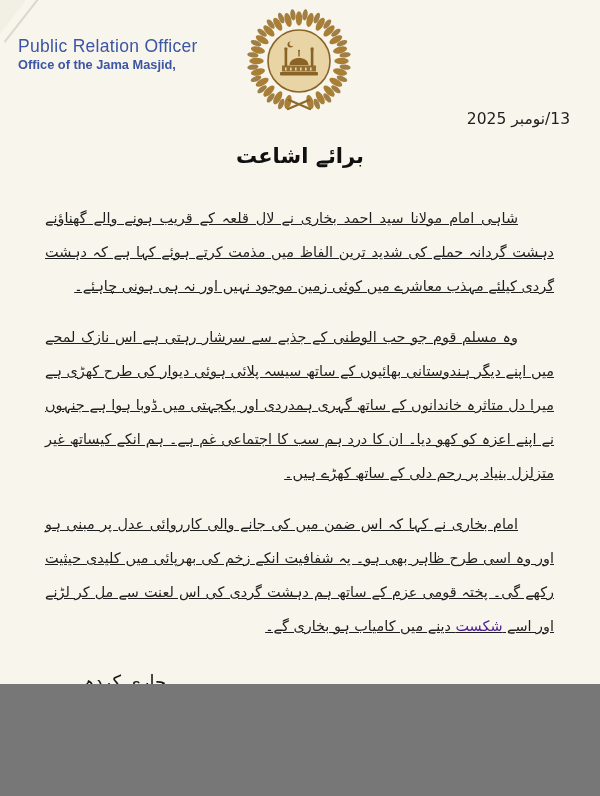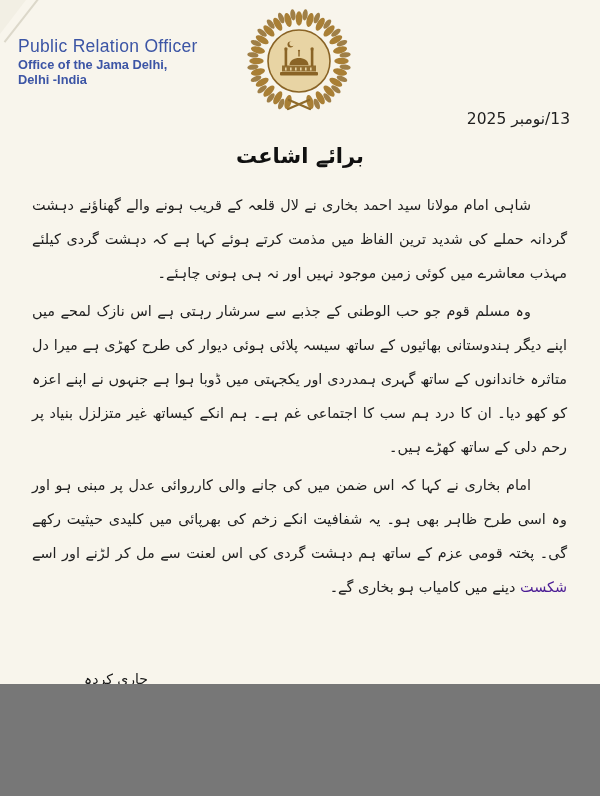--- a/index.html
+++ b/index.html
@@ -24,47 +24,46 @@
 
   .date { position:absolute; top:110px; right:30px; font-size:15.5px;
     color:#1e1e1e; direction:rtl;text-align:center; }
 
   .heading { position:absolute; top:144px; left:0; right:0; text-align:center;
     font-size:21px; font-weight:bold; color:#101010; direction:rtl; }
 
   .body-text { position:absolute; top:184px; left:28px; right:29px;
     direction:rtl; text-align:justify; font-size:14.4px; line-height:34px;
     color:#1e1e1e; }
-  .body-text p { margin:4px; }
+  .body-text p { margin:17px;text-decoration:underline; }
   .indent    { text-indent:36px; }
   .indent-sm { text-indent:8px; }
   .blue-word { color:#4c1d95; }
 
-  .issued { position:absolute; left:84px; top:671px; font-size:14px;
+  .issued { position:absolute; left:84px; top:671px; font-size:18px;
     direction:rtl; color:#161616; }
   .signature-svg { position:absolute; left:10px; top:686px; width:180px; height:64px; }
   .signatory { position:absolute; left:30px; top:737px; font-size:15px;
     font-weight:bold; direction:rtl; color:#101010; }
   .designation { position:absolute; left:42px; top:780px; font-size:16px;
     direction:rtl; color:#2b2b2b; }
   .stamp-svg { position:absolute; left:100px; top:737px; width:130px; height:59px; }
   .stamp-svg text { font-family:"Liberation Sans", sans-serif; }
 </style>
 </head>
 <body>
 
 <div class="page">
 
   <div class="fold-area"></div>
   <div class="fold-line"></div>
 
   <div class="letterhead">
     <div class="lh-title">Public Relation Officer</div>
-    <div class="lh-line">Office of the Jama Delhi,</div>
-    <div class="lh-line">Delhi -India</div>
+    <div class="lh-line">Office of the Jama Masjid,</div>
   </div>
 
   <div class="emblem">
     <svg viewBox="0 0 110 110" width="110" height="110">
       <defs>
         <ellipse id="lf" cx="55" cy="10.5" rx="3.3" ry="7.2" fill="#a97f35"></ellipse>
         <ellipse id="lf2" cx="55" cy="6.5" rx="2.6" ry="5.6" fill="#8f6a2a" opacity="0.85"></ellipse>
       </defs>
       <g>
         <use href="#lf" transform="rotate(0 55 53)"></use>

